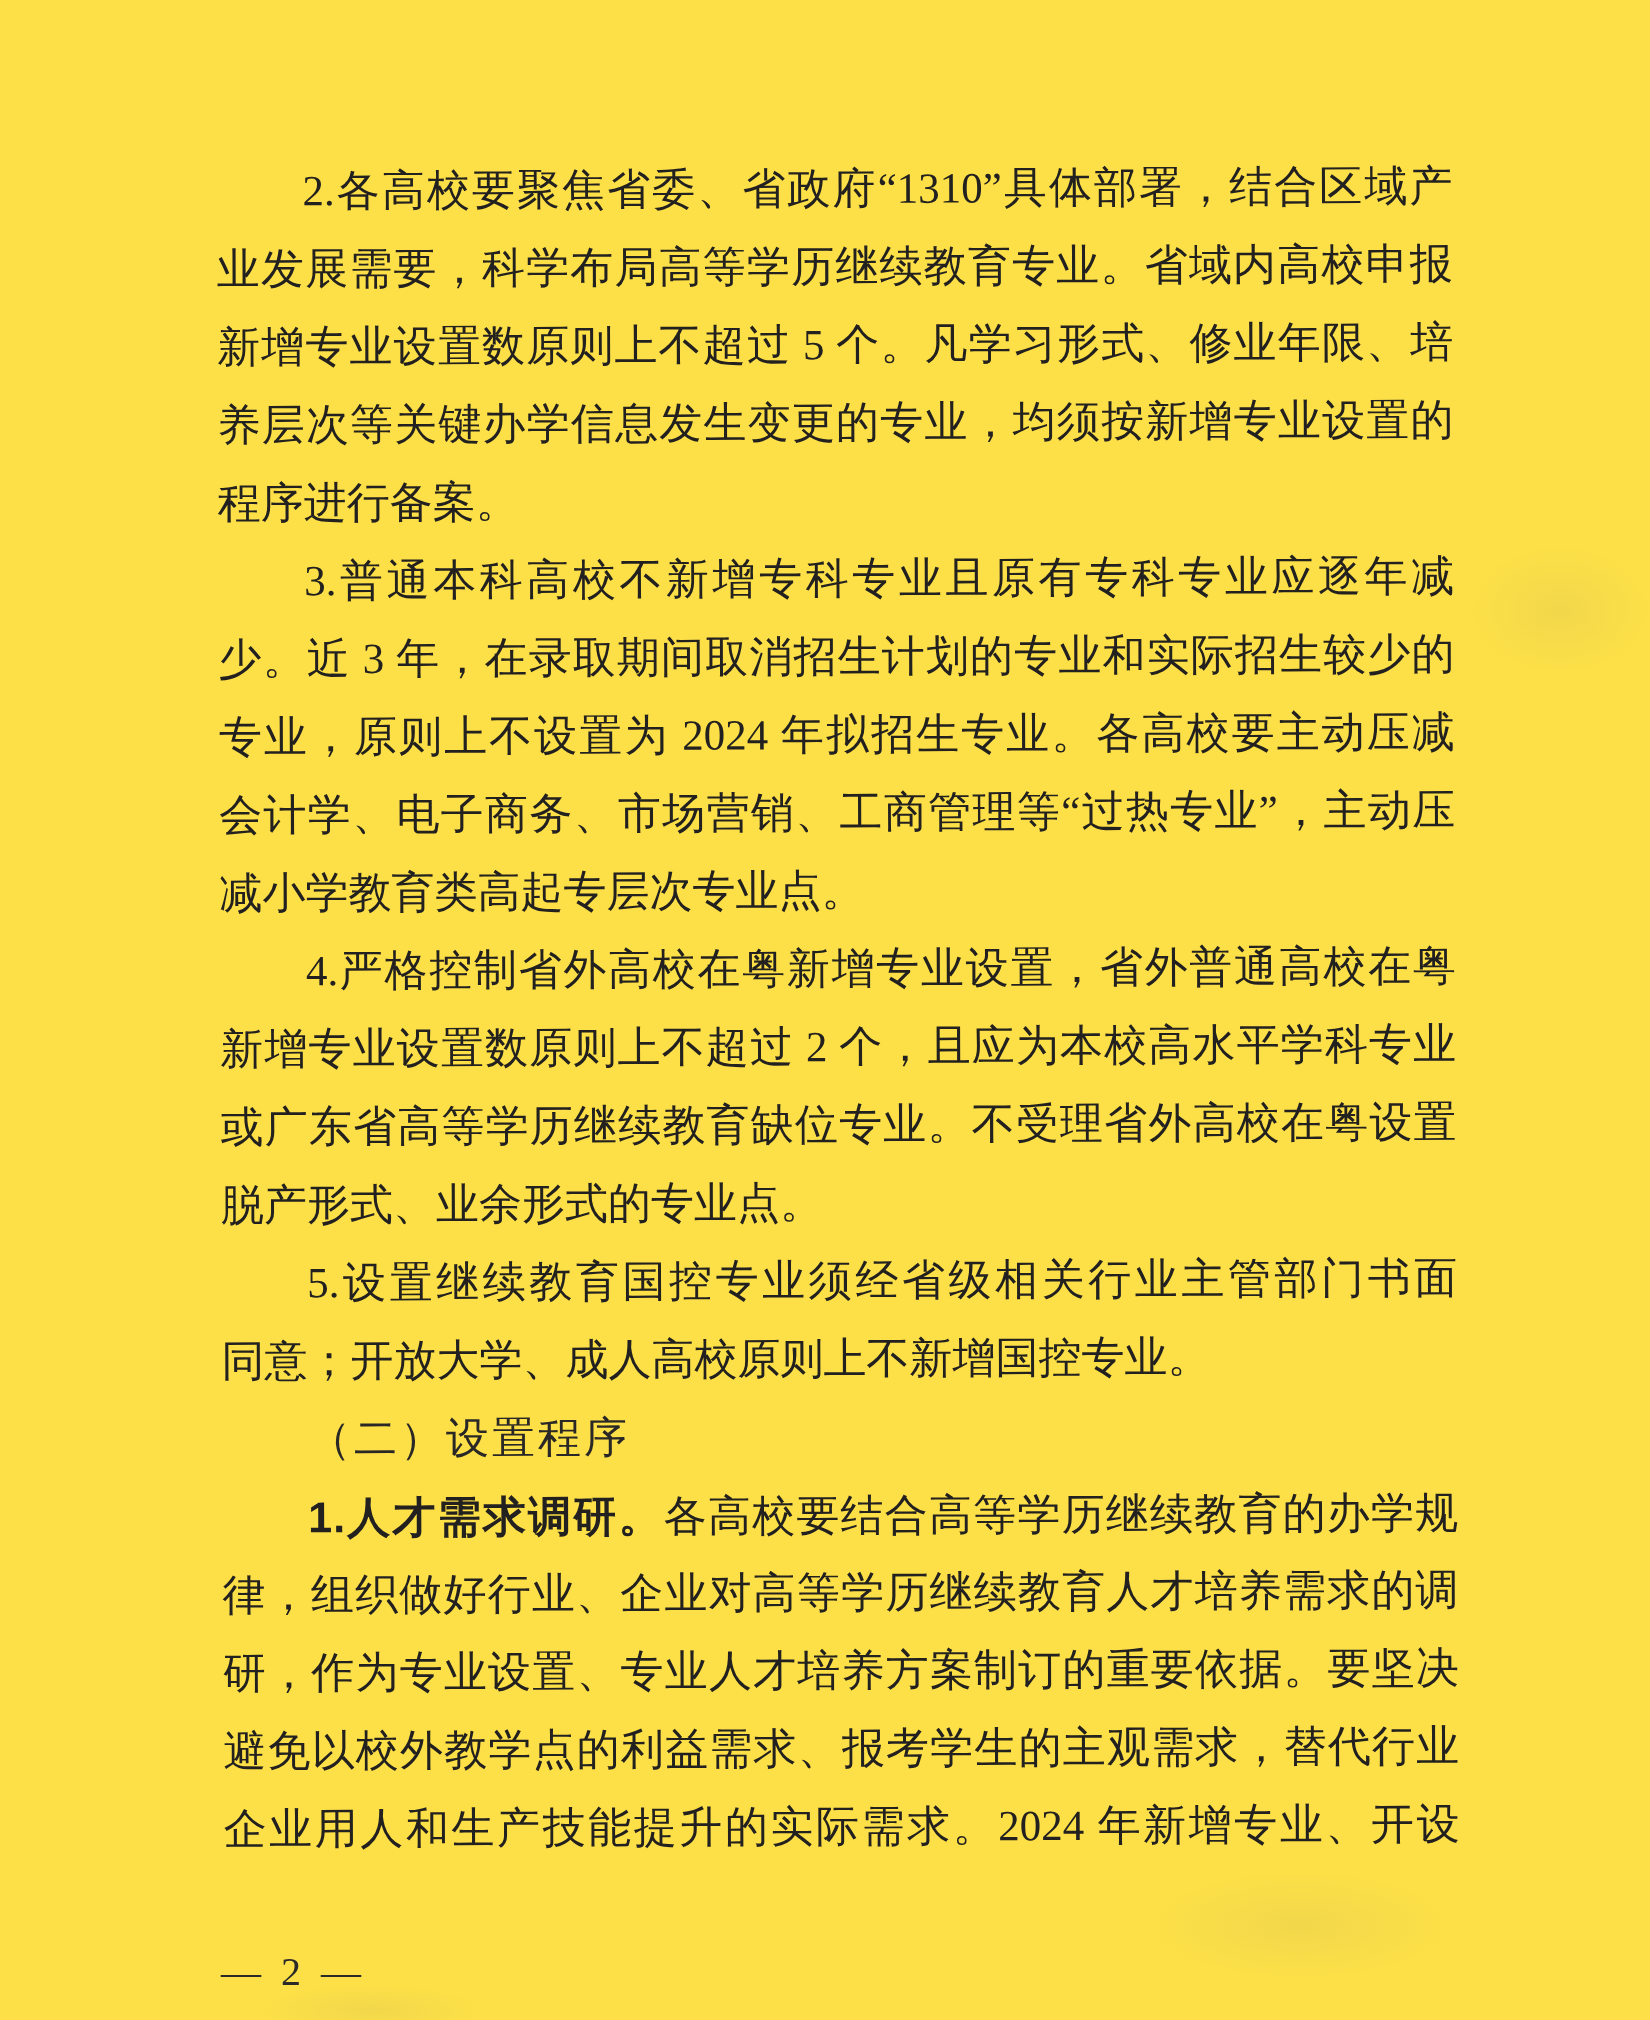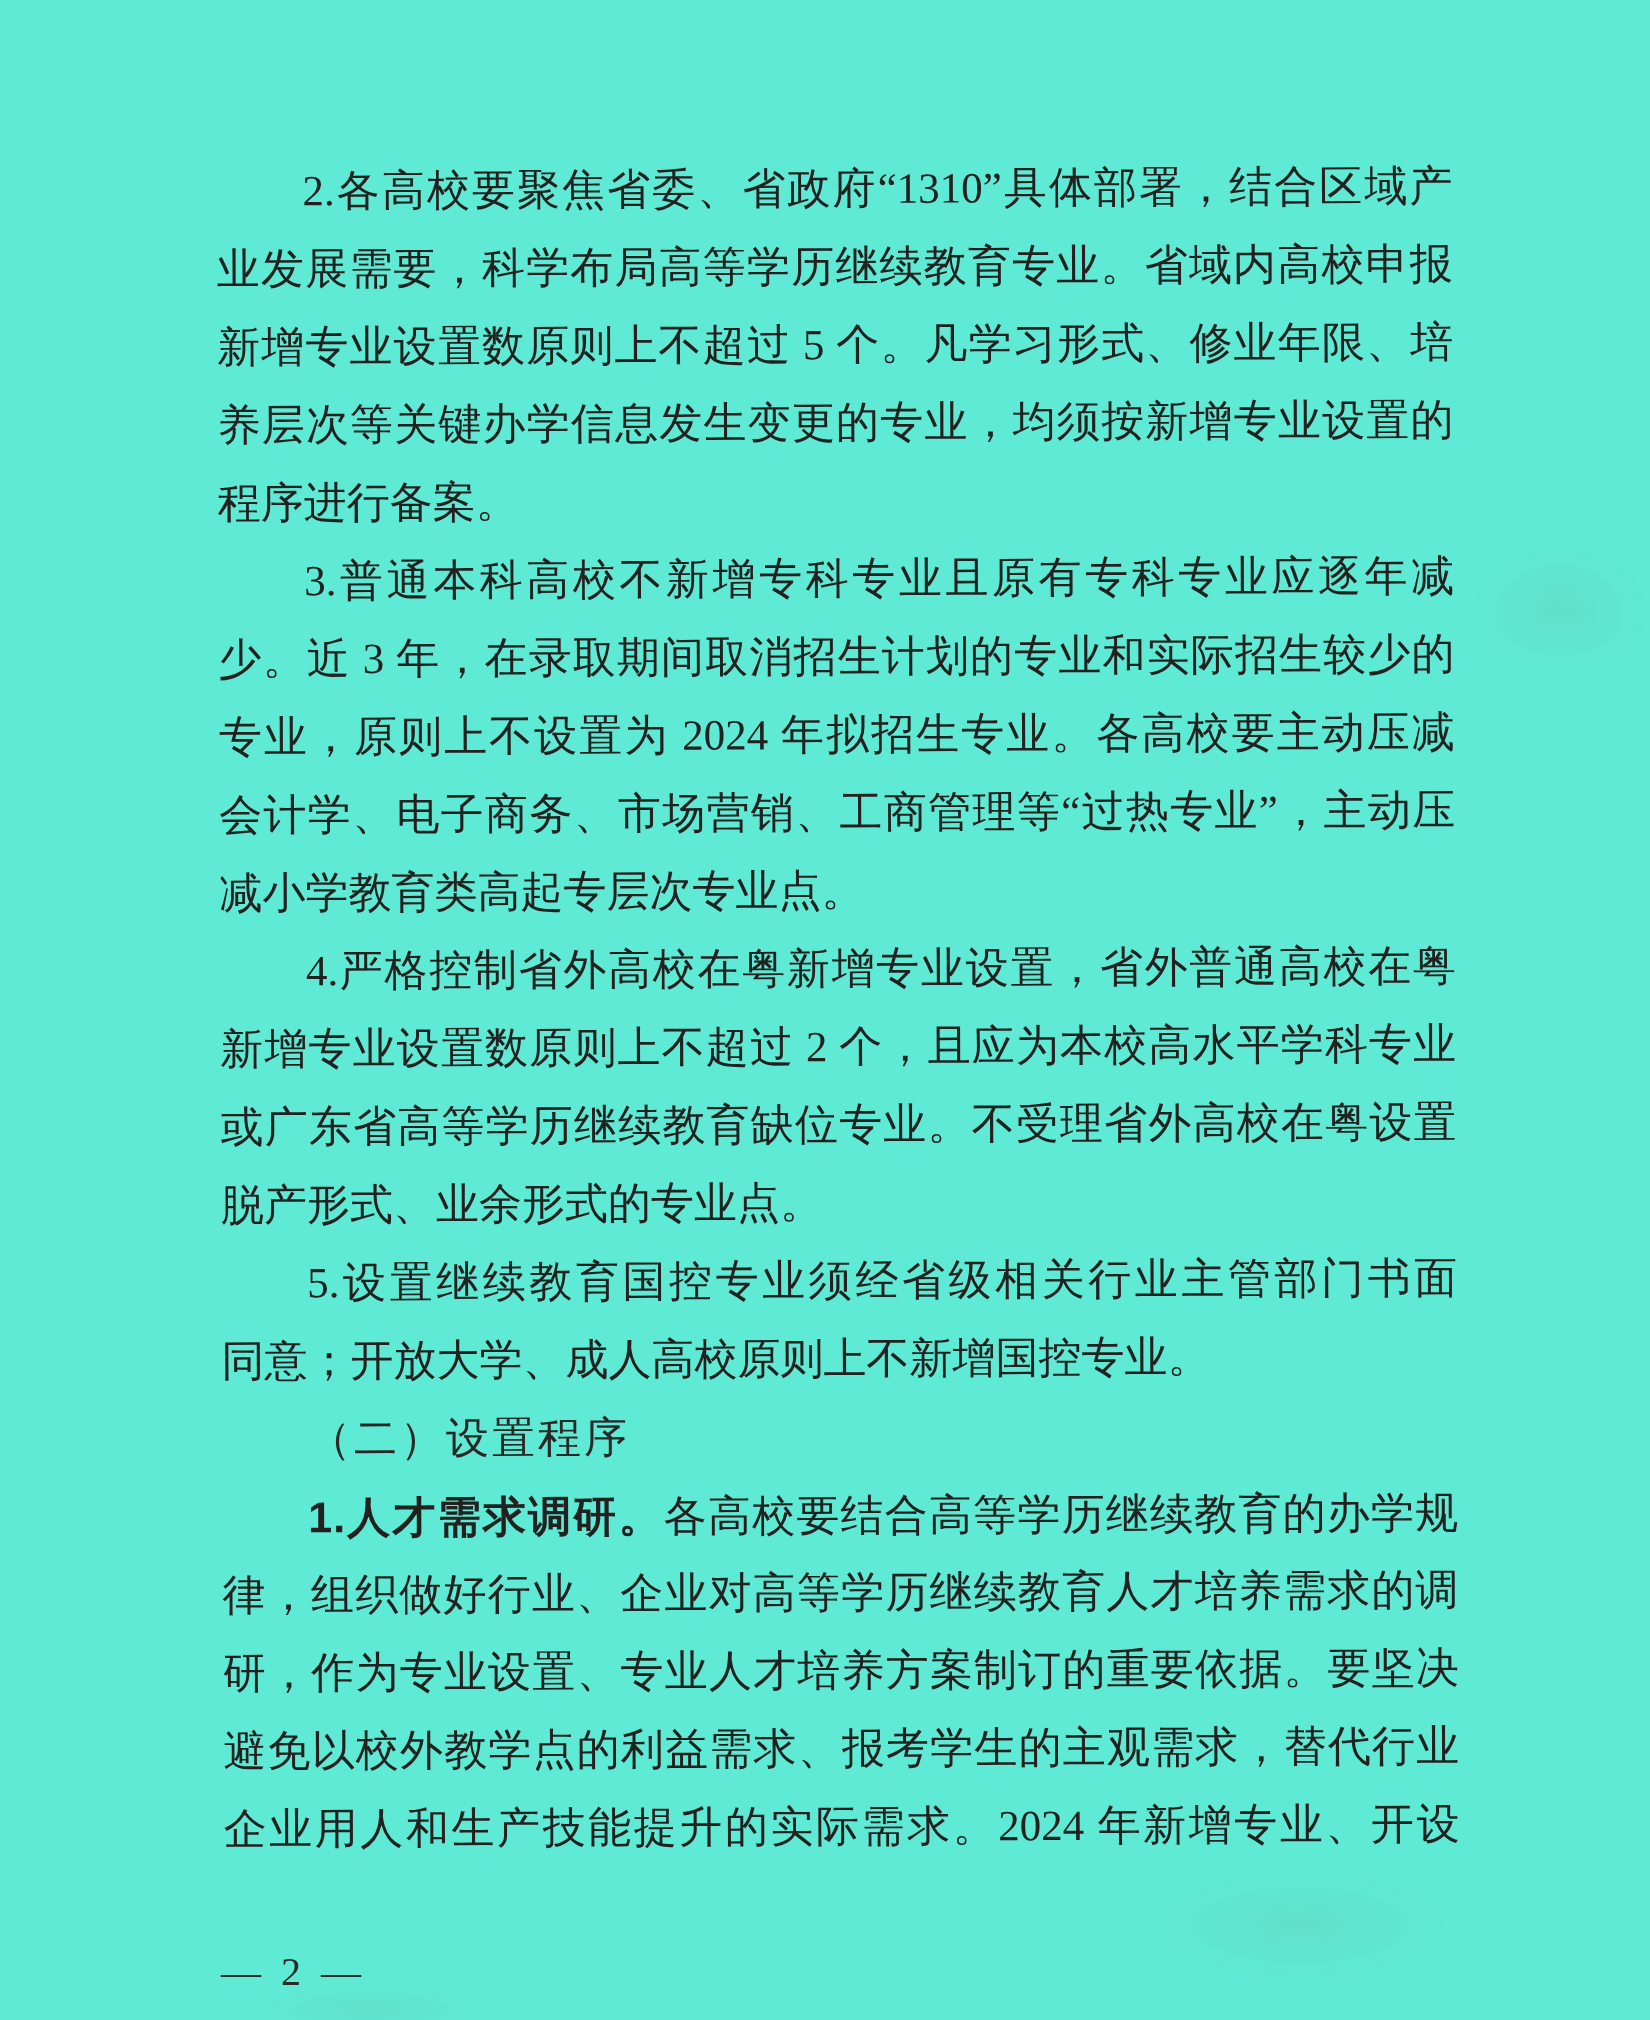--- a/index.html
+++ b/index.html
@@ -4,21 +4,21 @@
 <style>
   html, body {
     margin: 0;
     padding: 0;
     background: #e8e8e8;
   }
   .page {
     position: relative;
     width: 1650px;
     height: 2020px;
-    background: #5eead4;
+    background: #fde047;
     overflow: hidden;
     color: #211f1d;
   }
   .textblock {
     position: absolute;
     left: 220px;
     top: 150px;
     width: 1236px;
     font-family: "Liberation Serif", "DejaVu Serif", serif;
     font-size: 43px;

